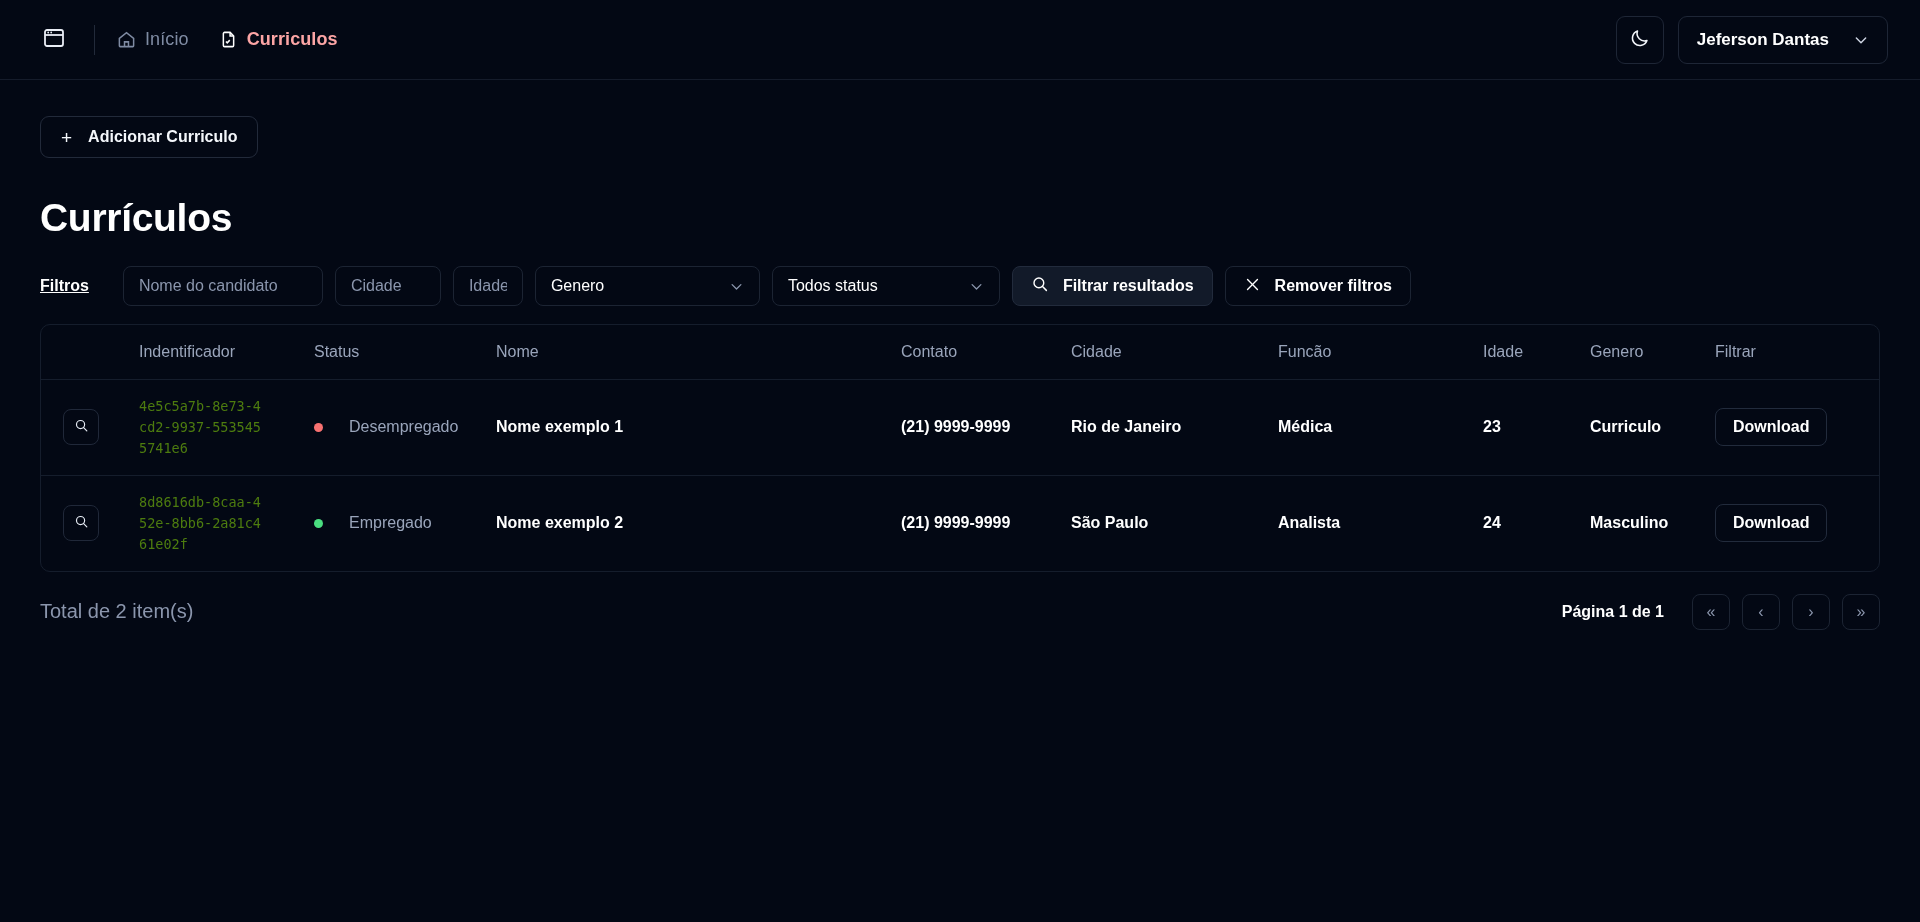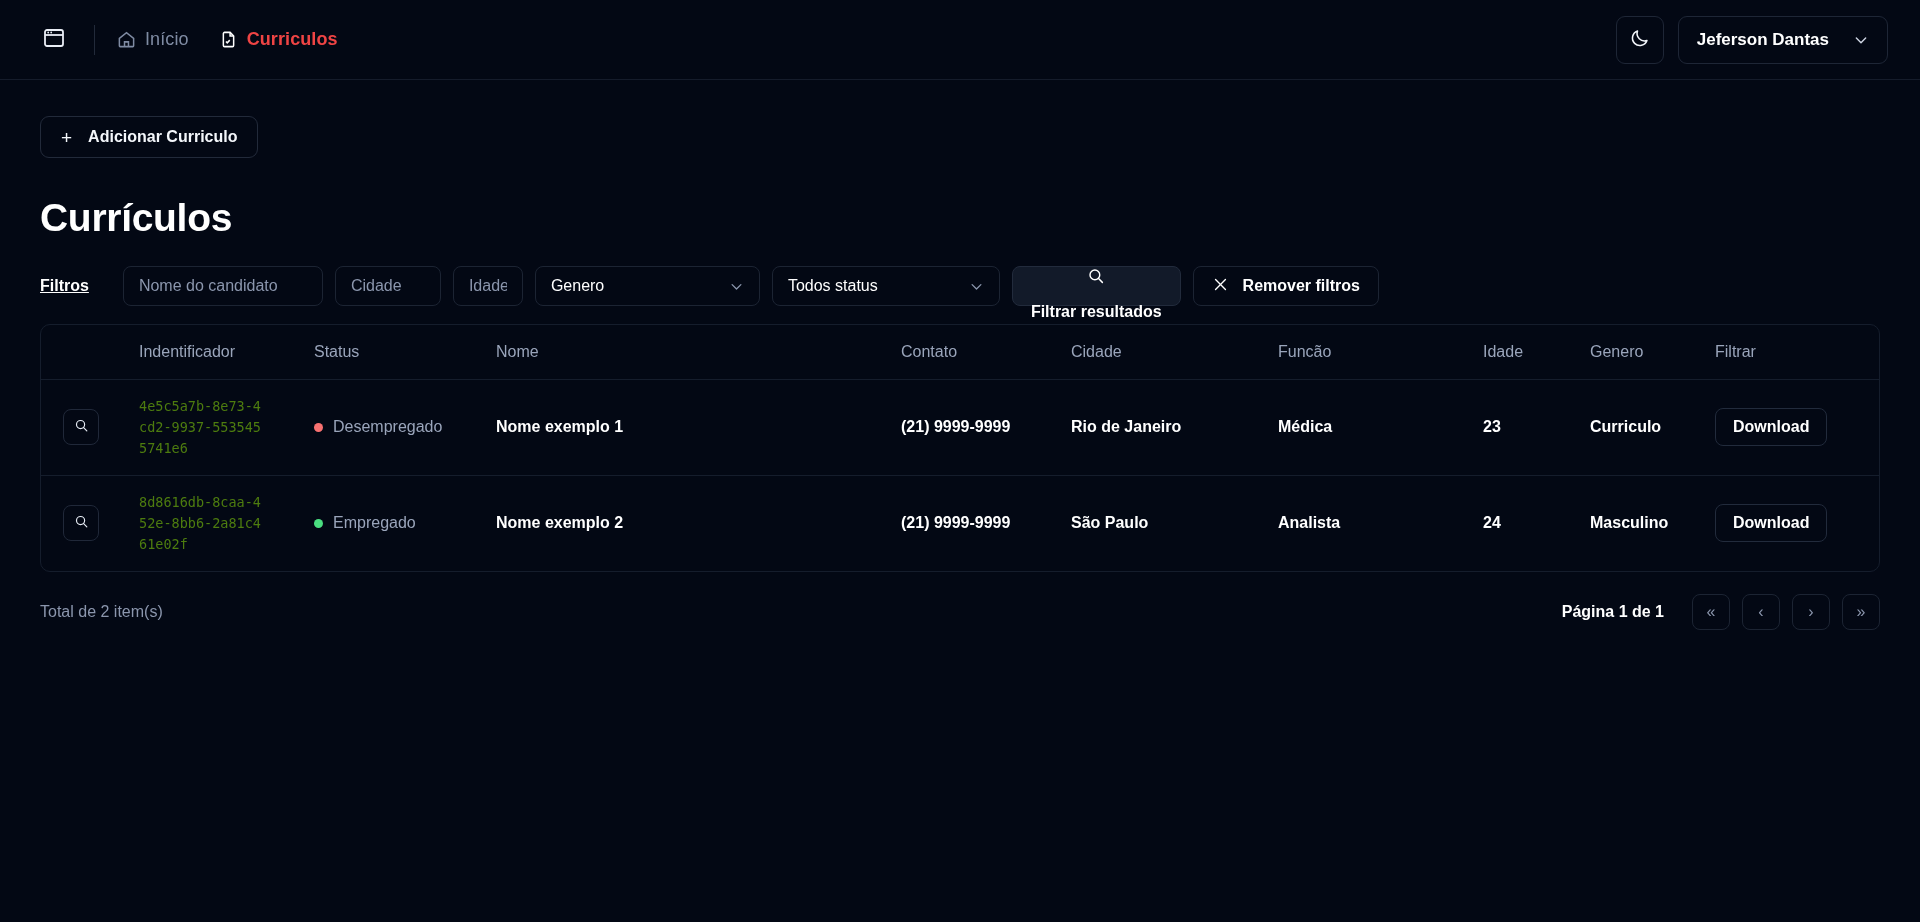--- a/index.html
+++ b/index.html
@@ -43,21 +43,21 @@
     display: flex;
     align-items: center;
     gap: 9px;
     font-size: 18px;
     color: #7f8ba3;
     cursor: pointer;
     text-decoration: none;
     letter-spacing: .1px;
   }
   .nav-link .ico { display: flex; align-items: center; }
-  .nav-link.active { color: #ef4444; font-weight: 700; }
+  .nav-link.active { color: #fca5a5; font-weight: 700; }
   .nav-link.active .ico { color: #ffffff; }
 
   .topbar-right {
     margin-left: auto;
     display: flex;
     align-items: center;
     gap: 14px;
   }
   .icon-btn {
     width: 48px; height: 48px;
@@ -169,21 +169,20 @@
     background: #121a29;
     color: #ffffff;
     font-size: 16px;
     font-weight: 700;
     padding: 0 18px;
     display: inline-flex;
     align-items: center;
     gap: 14px;
     cursor: pointer;
     font-family: "Liberation Sans", sans-serif;
-    flex-direction: column;
   }
   .btn-clear {
     height: 40px;
     border: 1px solid #1c2433;
     border-radius: 8px;
     background: transparent;
     color: #ffffff;
     font-size: 16px;
     font-weight: 700;
     padding: 0 18px;
@@ -246,21 +245,21 @@
     font-size: 13.5px;
     font-weight: 400;
     color: #4d7c0f;
     line-height: 1.55;
     width: 122px;
     word-break: break-all;
   }
   .status-cell {
     display: flex;
     align-items: center;
-    gap: 10px;
+    gap: 26px;
     font-weight: 400;
     font-size: 16px;
   }
   .dot { width: 9px; height: 9px; border-radius: 50%; flex: 0 0 auto; }
   .status-text { color: #9aa5bb; }
 
   .download-btn {
     height: 38px;
     border: 1px solid #222b3c;
     border-radius: 8px;
@@ -273,21 +272,21 @@
     font-family: "Liberation Sans", sans-serif;
   }
 
   
   .table-footer {
     margin-top: 22px;
     display: flex;
     align-items: center;
   }
   .total-text {
-    font-size: 16px;
+    font-size: 20px;
     color: #8b96ad;
   }
   .pager {
     margin-left: auto;
     display: flex;
     align-items: center;
     gap: 12px;
   }
   .pager-label {
     font-size: 16px;

